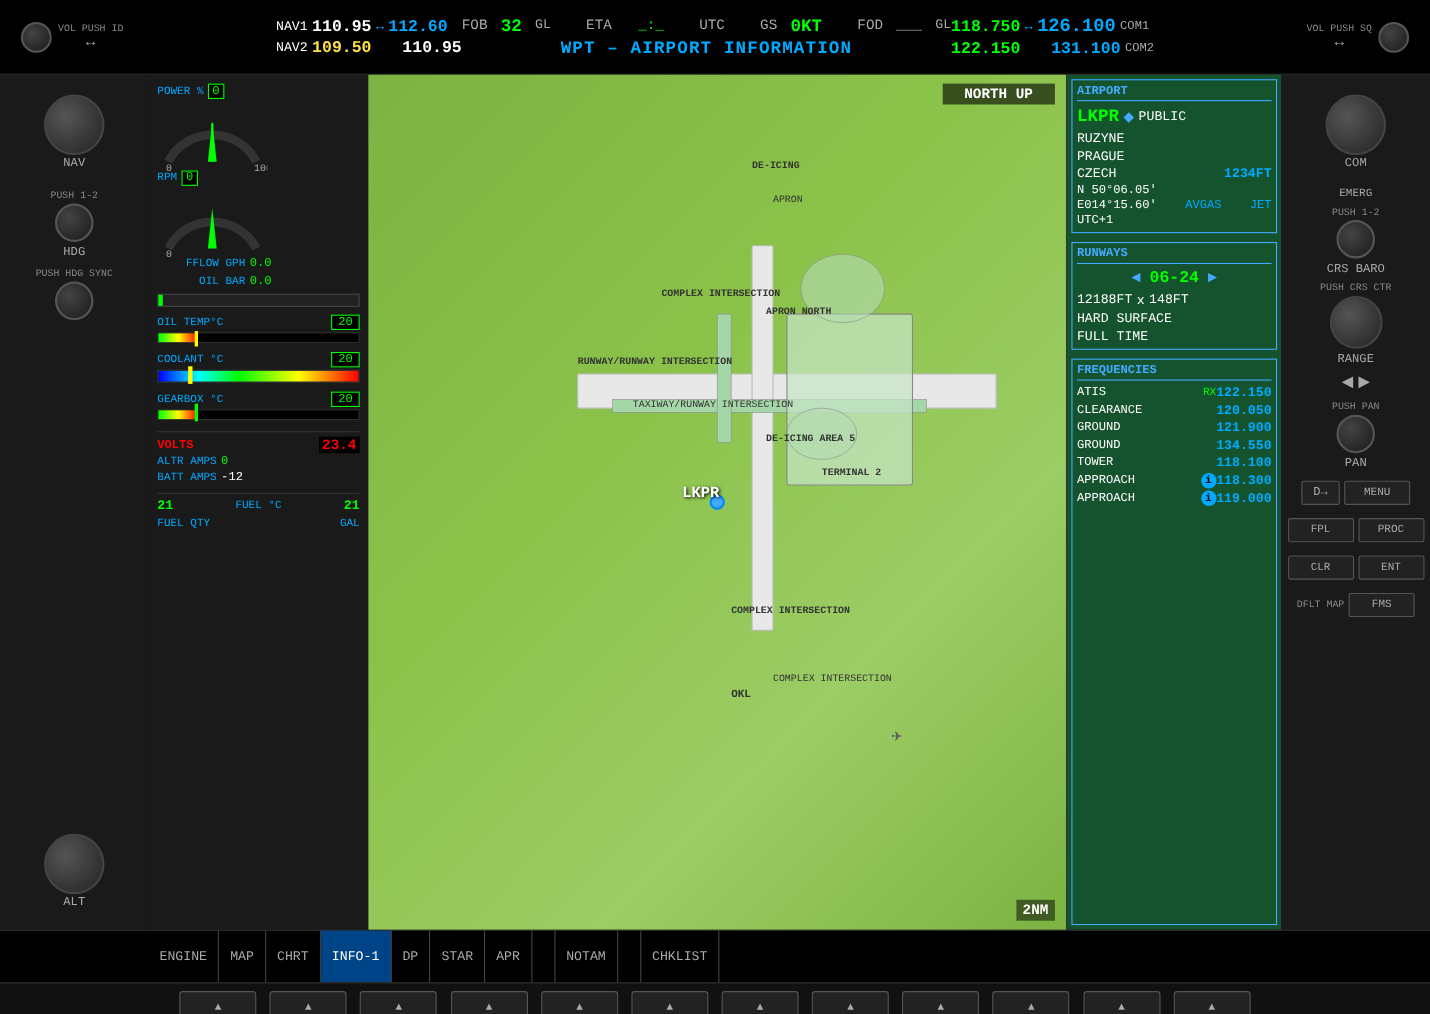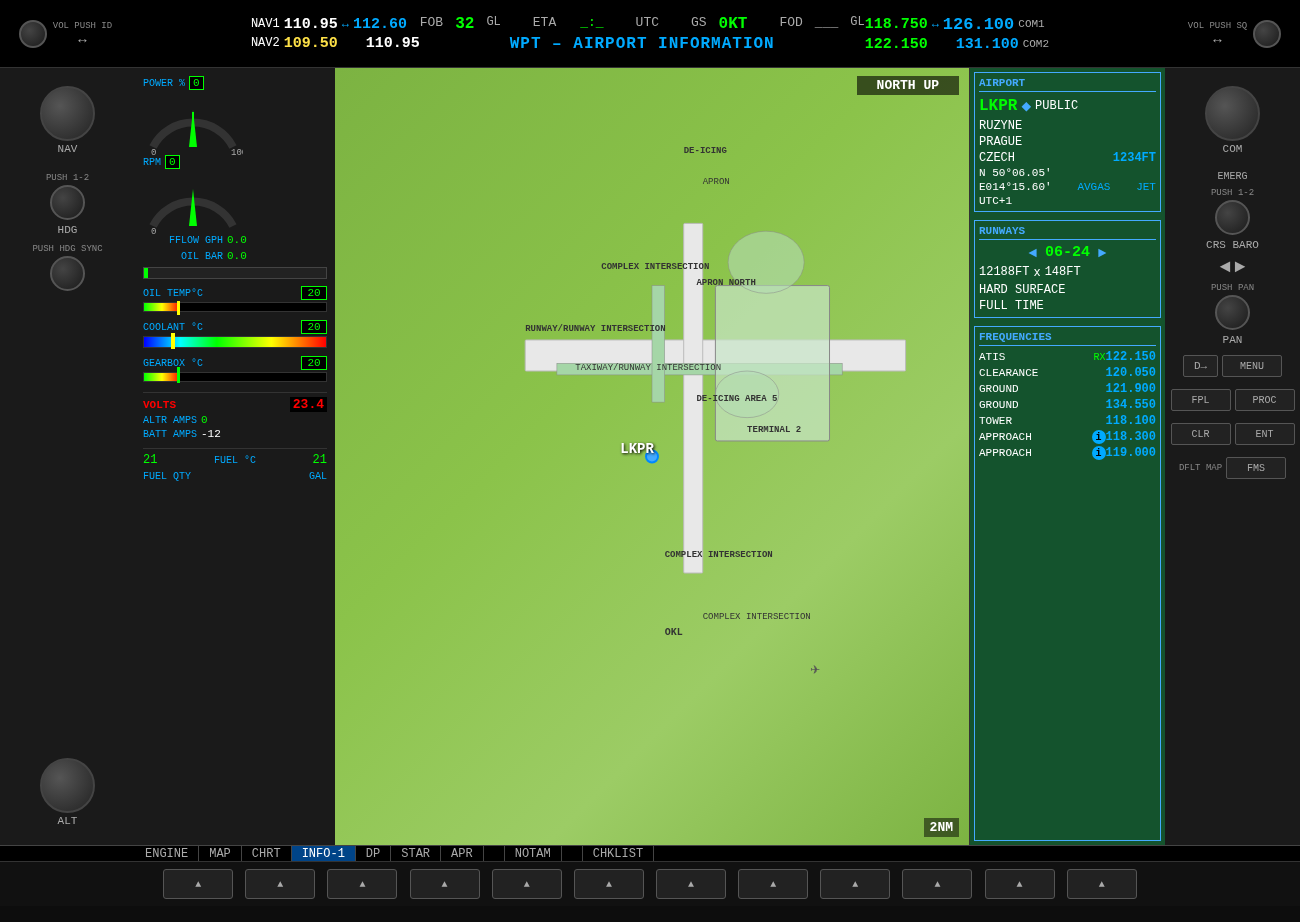--- a/index.html
+++ b/index.html
@@ -181,21 +181,21 @@
     .fuel-section {
       margin-top: 4px;
       border-top: 1px solid #333;
       padding-top: 4px;
     }
     .fuel-temp-row {
       display: flex;
       align-items: center;
       gap: 4px;
     }
-    .fuel-temp-val { color: #0f0; font-size: 12px; font-weight: normal; }
+    .fuel-temp-val { color: #0f0; font-size: 12px; font-weight: bold; }
     .fuel-temp-label { color: #0af; font-size: 10px; flex: 1; text-align: center; }
     .fuel-qty-section {
       margin-top: 4px;
     }
     .fuel-bars {
       display: flex;
       gap: 4px;
       height: 60px;
       align-items: flex-end;
       padding: 4px 10px;
@@ -295,21 +295,21 @@
       color: #000;
       font-size: 10px;
       display: flex;
       align-items: center;
       justify-content: center;
       font-weight: bold;
     }
 
     
     .tab-bar {
-      height: 16px;
+      height: 48px;
       background: #000;
       display: flex;
       align-items: center;
       border-top: 1px solid #444;
       flex-shrink: 0;
     }
     .tab-item {
       padding: 4px 10px;
       color: #aaa;
       font-size: 12px;
@@ -739,20 +739,25 @@
         <div class="knob-label">COM</div>
       </div>
       <div style="display:flex; gap:4px;">
         <div style="color:#aaa;font-size:10px;">EMERG</div>
       </div>
       <div style="display:flex; flex-direction:column; align-items:center; gap:2px;">
         <span style="color:#888;font-size:9px;">PUSH 1-2</span>
         <div class="knob-small"></div>
         <div class="knob-label">CRS BARO</div>
       </div>
+      <div style="display:flex; flex-direction:column; align-items:center; gap:2px;">
+        <span style="color:#888;font-size:9px;">PUSH CRS CTR</span>
+        <div class="knob" style="width:48px;height:48px;"></div>
+        <div class="knob-label">RANGE</div>
+      </div>
       <div style="display:flex; gap:4px; align-items:center;">
         <span style="color:#aaa; font-size:18px; cursor:pointer;">◄</span>
         <span style="color:#aaa; font-size:18px; cursor:pointer;">►</span>
       </div>
       <div style="display:flex; flex-direction:column; align-items:center; gap:2px;">
         <span style="color:#888;font-size:9px;">PUSH PAN</span>
         <div class="knob-small"></div>
         <div class="knob-label">PAN</div>
       </div>
       <div style="display:flex; gap:4px;">

